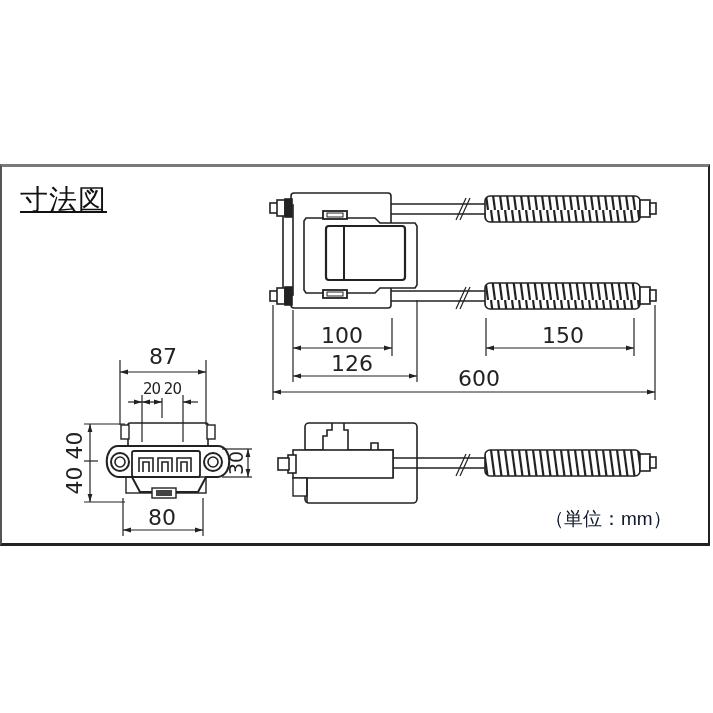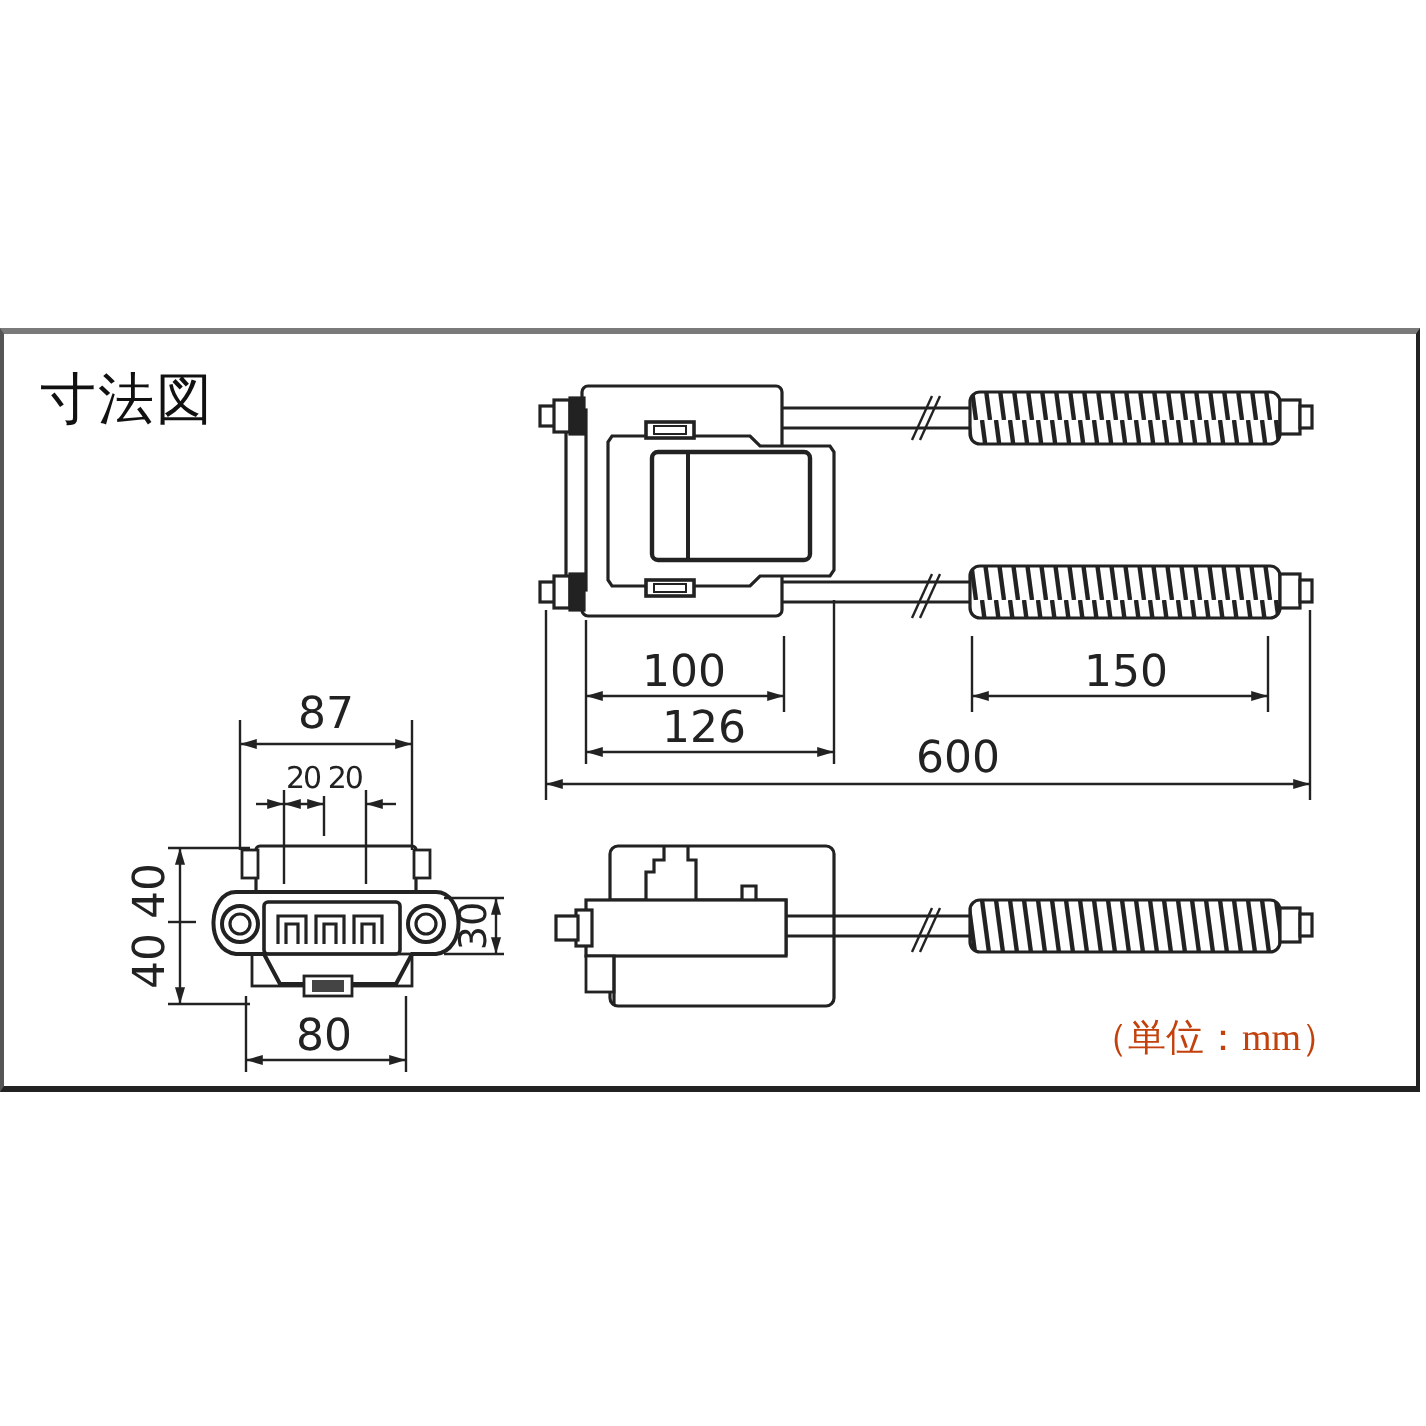--- a/index.html
+++ b/index.html
@@ -1,19 +1,19 @@
 <!DOCTYPE html>
 <html><head>
 <meta charset="utf-8">
 <style>
   html, body { margin:0; padding:0; background:#ffffff; }
   body { width:713px; height:713px; position:relative; overflow:hidden; font-family:"DejaVu Sans", sans-serif; }
   .frame { position:absolute; left:0; top:164px; width:710px; height:382px; border-top:3px solid #7a7a7a; border-right:2px solid #222; border-bottom:3px solid #222; border-left:2px solid #555; box-sizing:border-box; }
-  .title { position:absolute; left:20px; top:181px; font-size:28px; color:#111; letter-spacing:1px; font-family:"DejaVu Sans", sans-serif; }
-  .unit { position:absolute; left:545px; top:506px; font-size:19px; color:#c2410c; font-family:Liberation Serif, serif; }
+  .title { position:absolute; left:20px; top:181px; font-size:28px; color:#111; letter-spacing:1px; font-family:"DejaVu Sans", sans-serif;text-decoration:underline; }
+  .unit { position:absolute; left:545px; top:506px; font-size:19px; color:#0f172a; font-family:Liberation Sans, sans-serif; }
   svg { position:absolute; left:0; top:0; }
   .dim { font-family:"DejaVu Sans", sans-serif; fill:#222; }
 </style>
 </head>
 <body>
 
 <div class="frame"></div>
 <div class="title">寸法図</div>
 <div class="unit">（単位：mm）</div>
 

